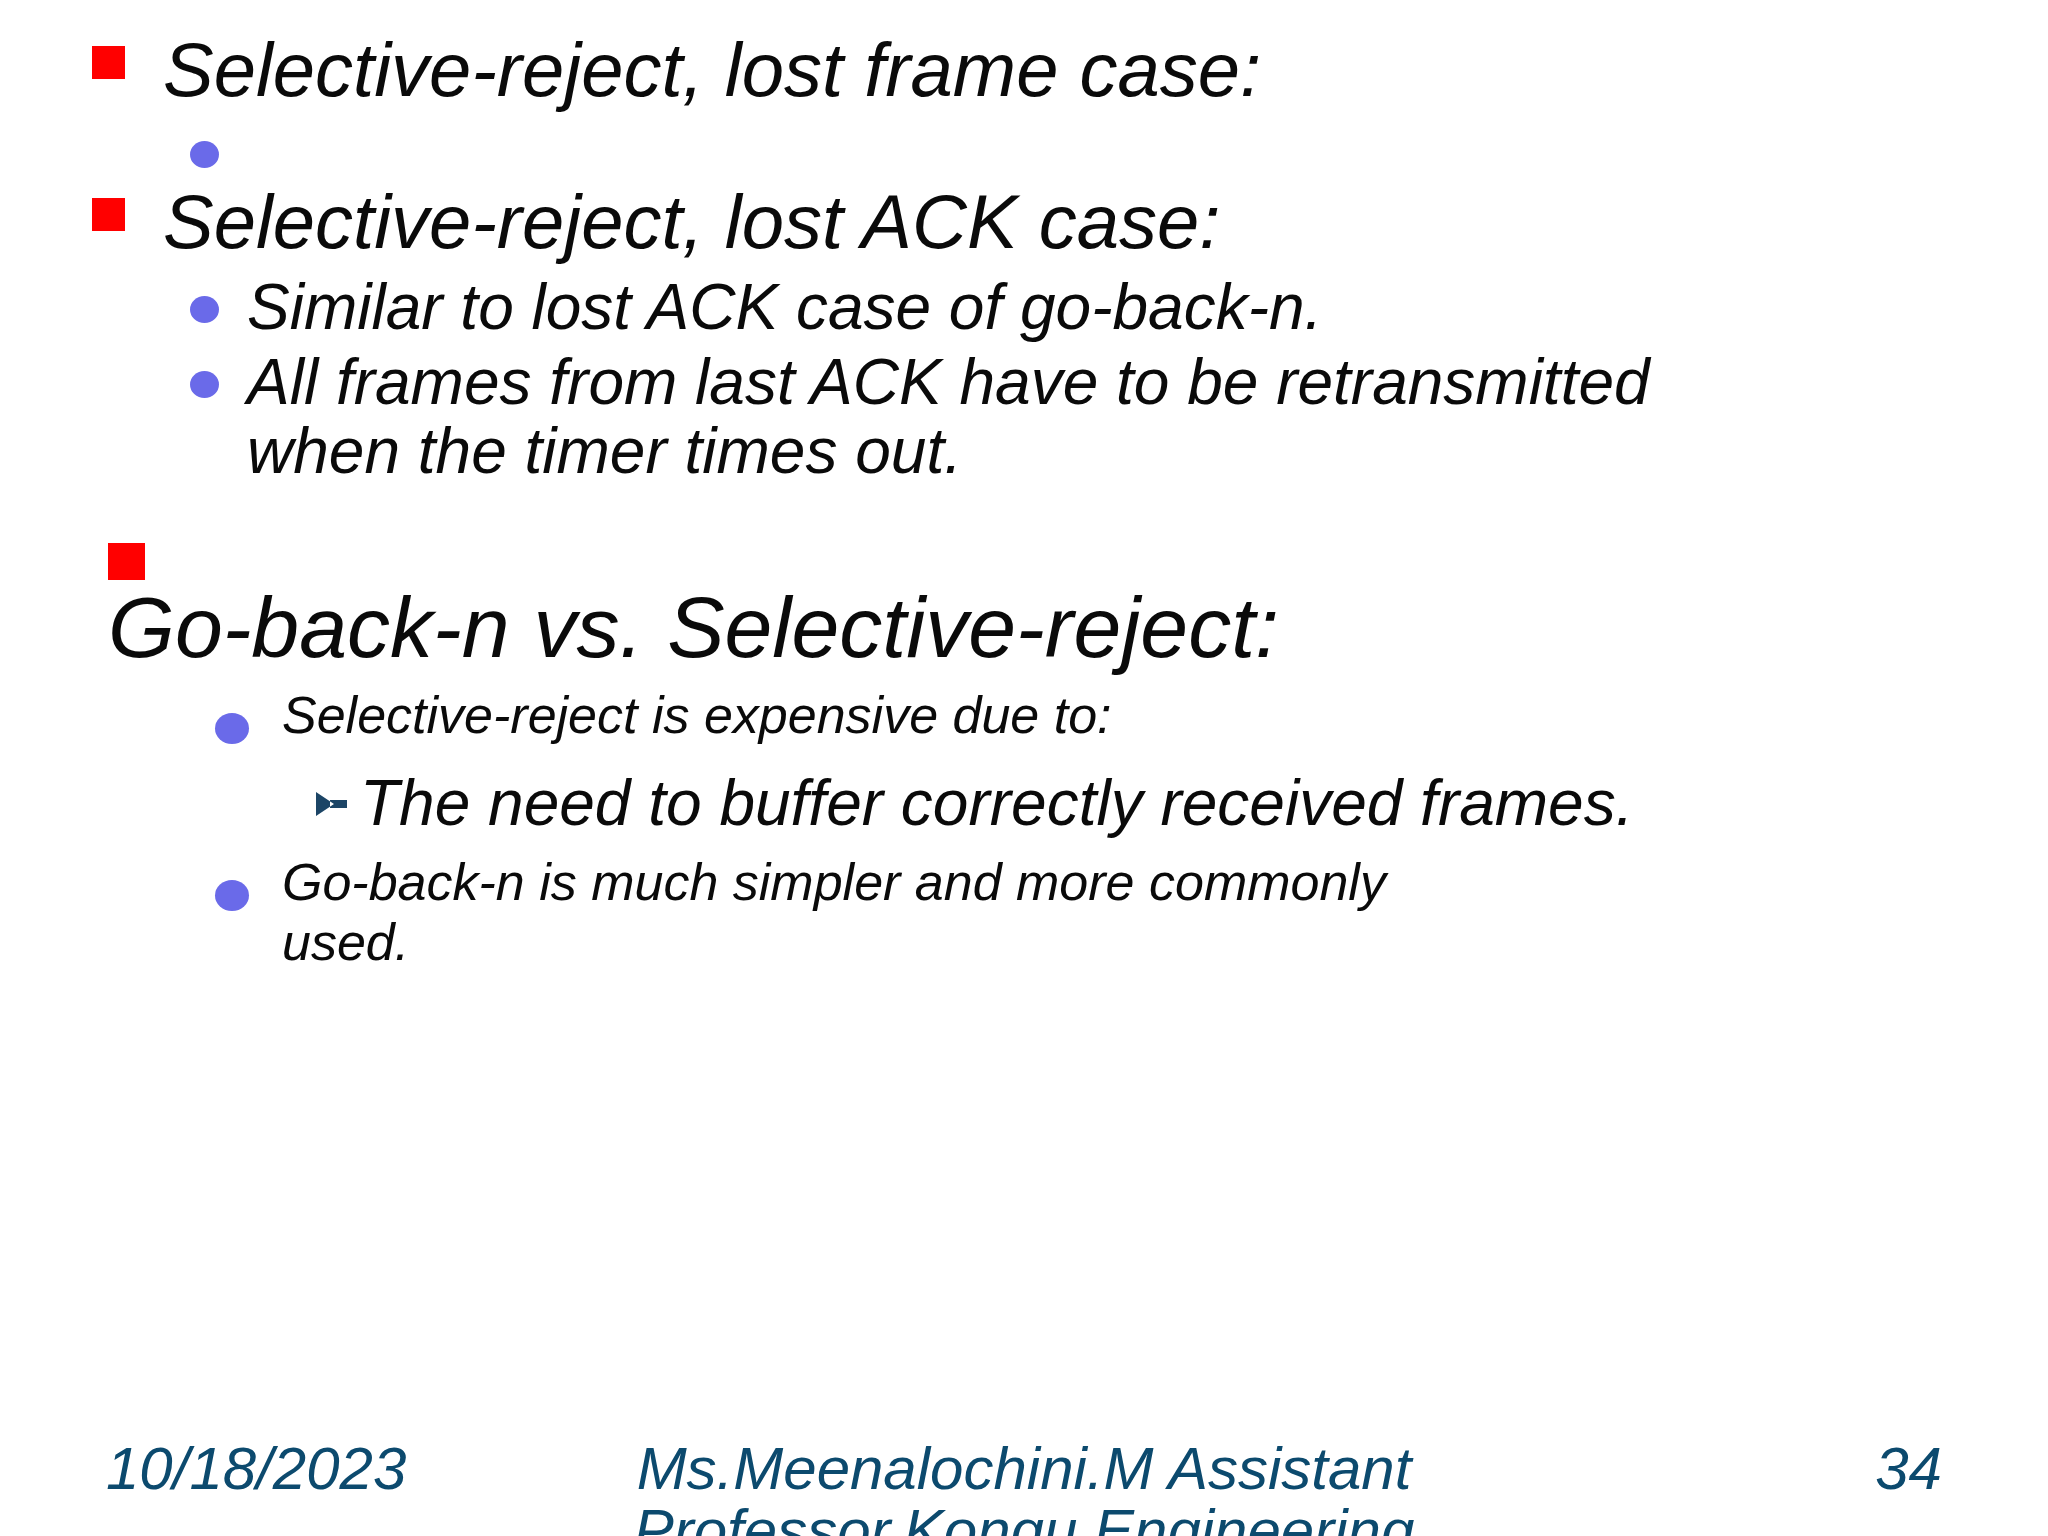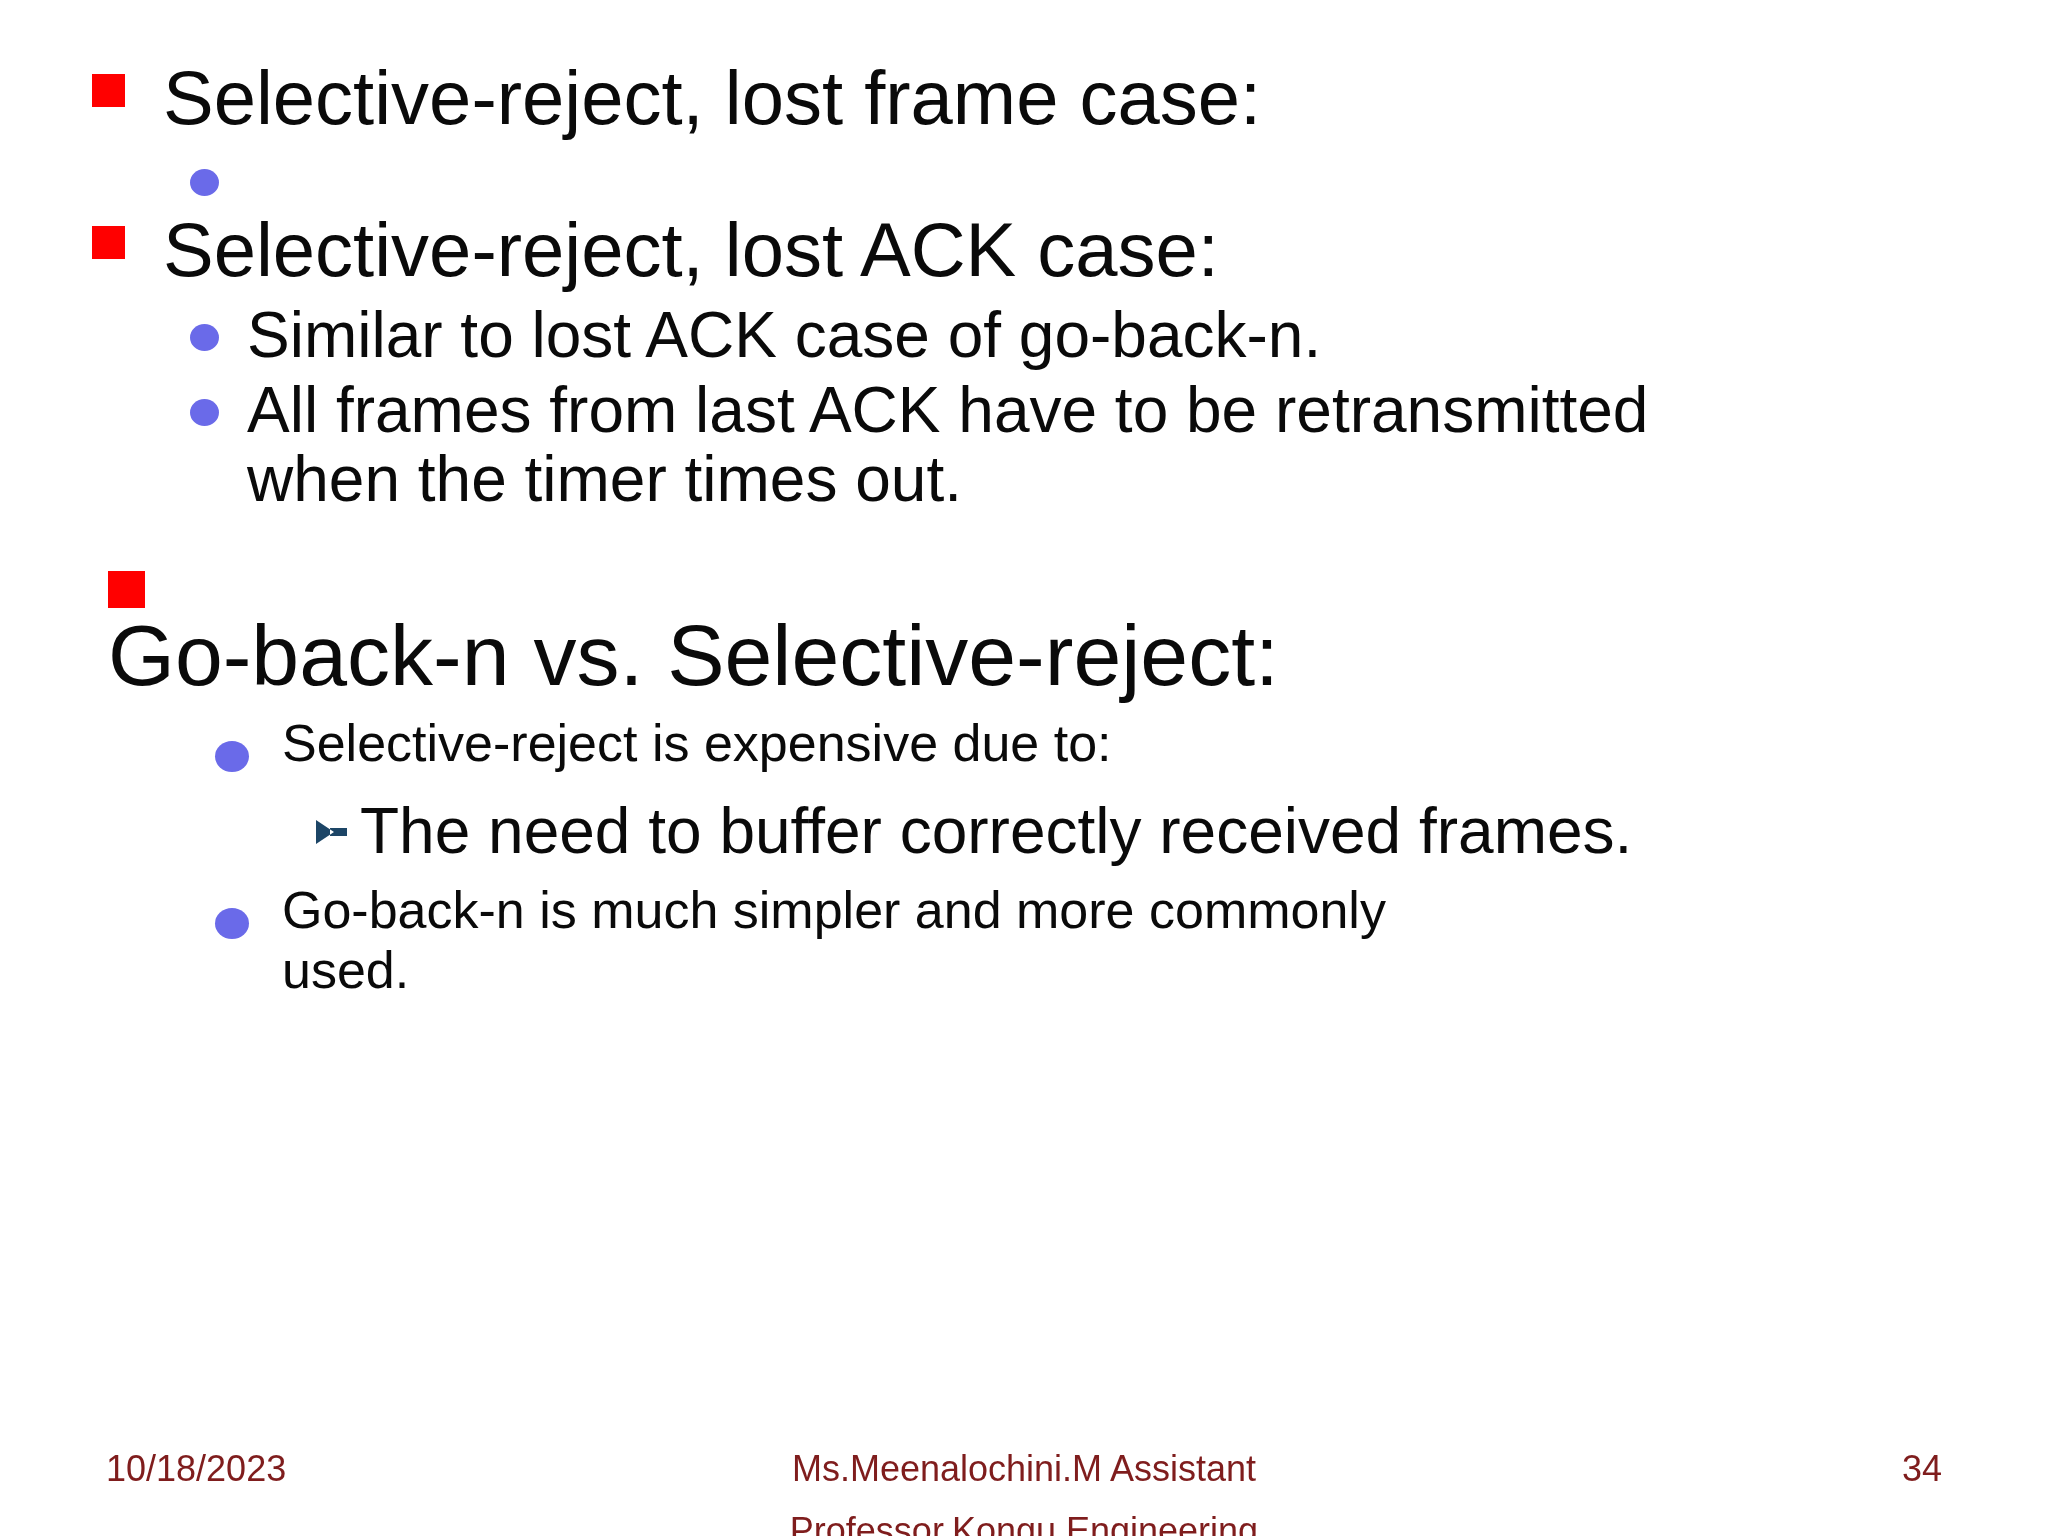--- a/index.html
+++ b/index.html
@@ -9,21 +9,22 @@
   }
   .slide {
     position: relative;
     width: 2048px;
     height: 1536px;
     background: #ffffff;
     overflow: hidden;
     font-family: "Liberation Sans", "DejaVu Sans", sans-serif;
     color: #0a0a0a;
     box-sizing: border-box;
-    padding-top: 56px;
+    padding-top: 28px;
+    font-style: italic;
   }
   .row { display: flex; align-items: flex-start; }
 
   
   .lvl1-a { padding-left: 92px; }
   .lvl2-a { padding-left: 190px; }
   .lvl1-b { padding-left: 108px; }
   .lvl2-b { padding-left: 215px; }
   .lvl3   { padding-left: 313px; }
 
@@ -65,23 +66,23 @@
   .mt6  { margin-top: 6px; }
   .mt14 { margin-top: 12px; }
   .mt16 { margin-top: 16px; }
   .mt20 { margin-top: 20px; }
   .mt30 { margin-top: 30px; flex-direction: column; }
 
   
   .footer-date, .footer-center, .footer-page {
     position: absolute;
     top: 1438px;
-    font-size: 36px;
+    font-size: 60px;
     line-height: 62px;
-    color: #7f1d1d;
+    color: #0c4a6e;
   }
   .footer-date { left: 106px; }
   .footer-page { right: 106px; }
   .footer-center {
     left: 0; right: 0;
     text-align: center;
     white-space: pre-line;
   }
 </style>
 </head>

